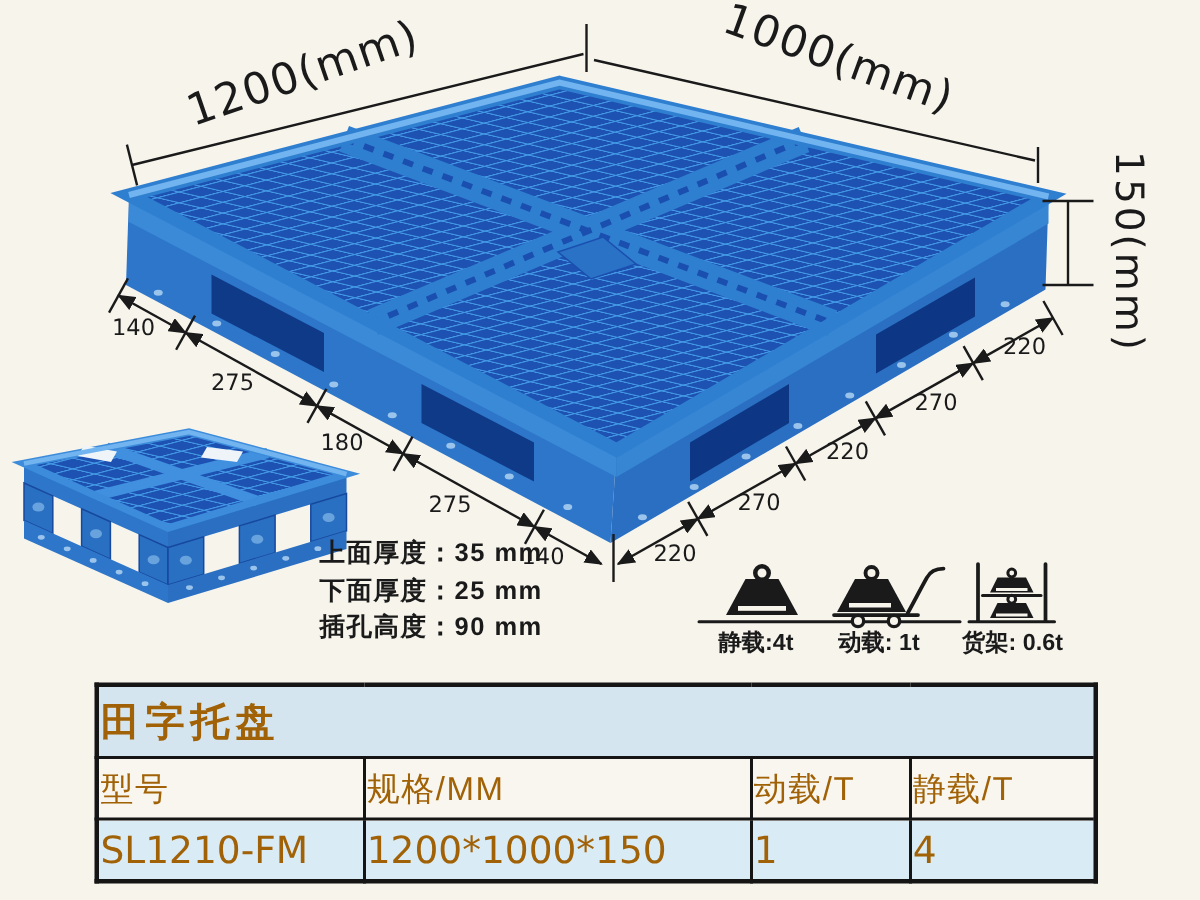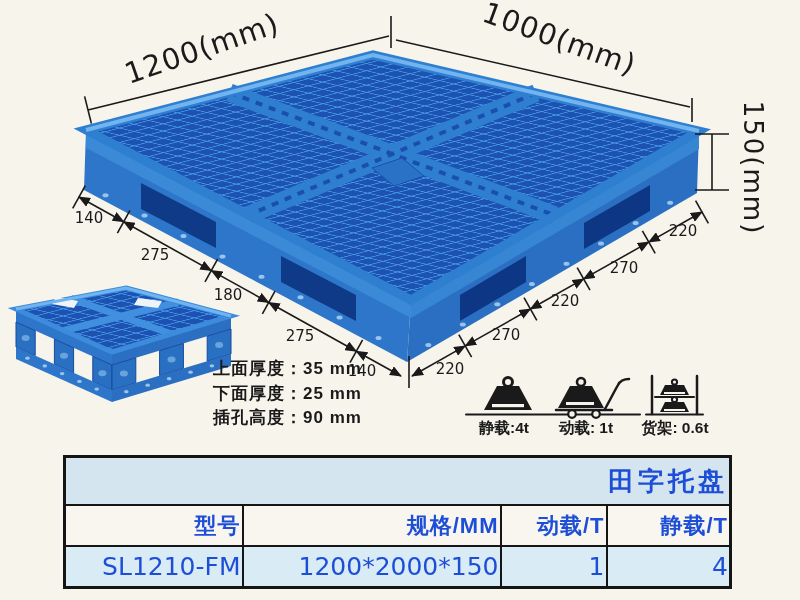--- a/index.html
+++ b/index.html
@@ -11,24 +11,24 @@
   .dim-big{font-size:29px;font-family:"DejaVu Sans",sans-serif;letter-spacing:1px;}
   .dim-h{font-size:26px;font-family:"DejaVu Sans",sans-serif;letter-spacing:2px;}
   .spec-line{font-size:17px;font-weight:700;letter-spacing:1px;}
   .icon-label{font-size:15.5px;font-weight:700;}
   .ann{stroke:#1a1a1a;stroke-width:1.6;fill:none;}
   .tick{stroke:#1a1a1a;stroke-width:1.6;}
   
   .spec-table{position:absolute;left:63px;top:455px;width:669px;}
   .spec-table table{border-collapse:collapse;width:100%;table-layout:fixed;
        border:3px solid #151515;}
-  .spec-table td{border:2px solid #151515;text-align:right;vertical-align:middle;
-       color:#1d4ed8;overflow:hidden;white-space:nowrap;}
+  .spec-table td{border:2px solid #151515;text-align:left;vertical-align:middle;
+       color:#a16207;overflow:hidden;white-space:nowrap;}
   .t-title td{background:#d5e5ef;height:44px;font-size:26px;font-weight:700;letter-spacing:4px;}
-  .t-head td{background:#f8f6ef;height:37px;font-size:22px;font-weight:700;letter-spacing:1px;}
+  .t-head td{background:#f8f6ef;height:37px;font-size:22px;font-weight:400;letter-spacing:1px;}
   .t-data td{background:#d9ebf5;height:37px;font-size:25px;font-family:"DejaVu Sans","Liberation Sans",sans-serif;}
 </style>
 </head>
 <body>
 
 <svg id="stage" width="800" height="600" viewBox="0 0 800 600">
   <defs>
     <pattern id="isoGrid" width="15" height="15" patternUnits="userSpaceOnUse" patternTransform="matrix(0.973,0.227,0.968,-0.253,0,0)">
       <rect width="15" height="15" fill="#1d52b2"></rect>
       <path d="M0,0 H15 M0,0 V15" stroke="#4297e4" stroke-width="3.4" fill="none"></path>
@@ -262,19 +262,19 @@
         <td colspan="4">田字托盘</td>
       </tr>
       <tr class="t-head">
         <td>型号</td>
         <td>规格/MM</td>
         <td>动载/T</td>
         <td>静载/T</td>
       </tr>
       <tr class="t-data">
         <td>SL1210-FM</td>
-        <td>1200*2000*150</td>
+        <td>1200*1000*150</td>
         <td>1</td>
         <td>4</td>
       </tr>
     </tbody>
   </table>
 </div>
 
 </body></html>

